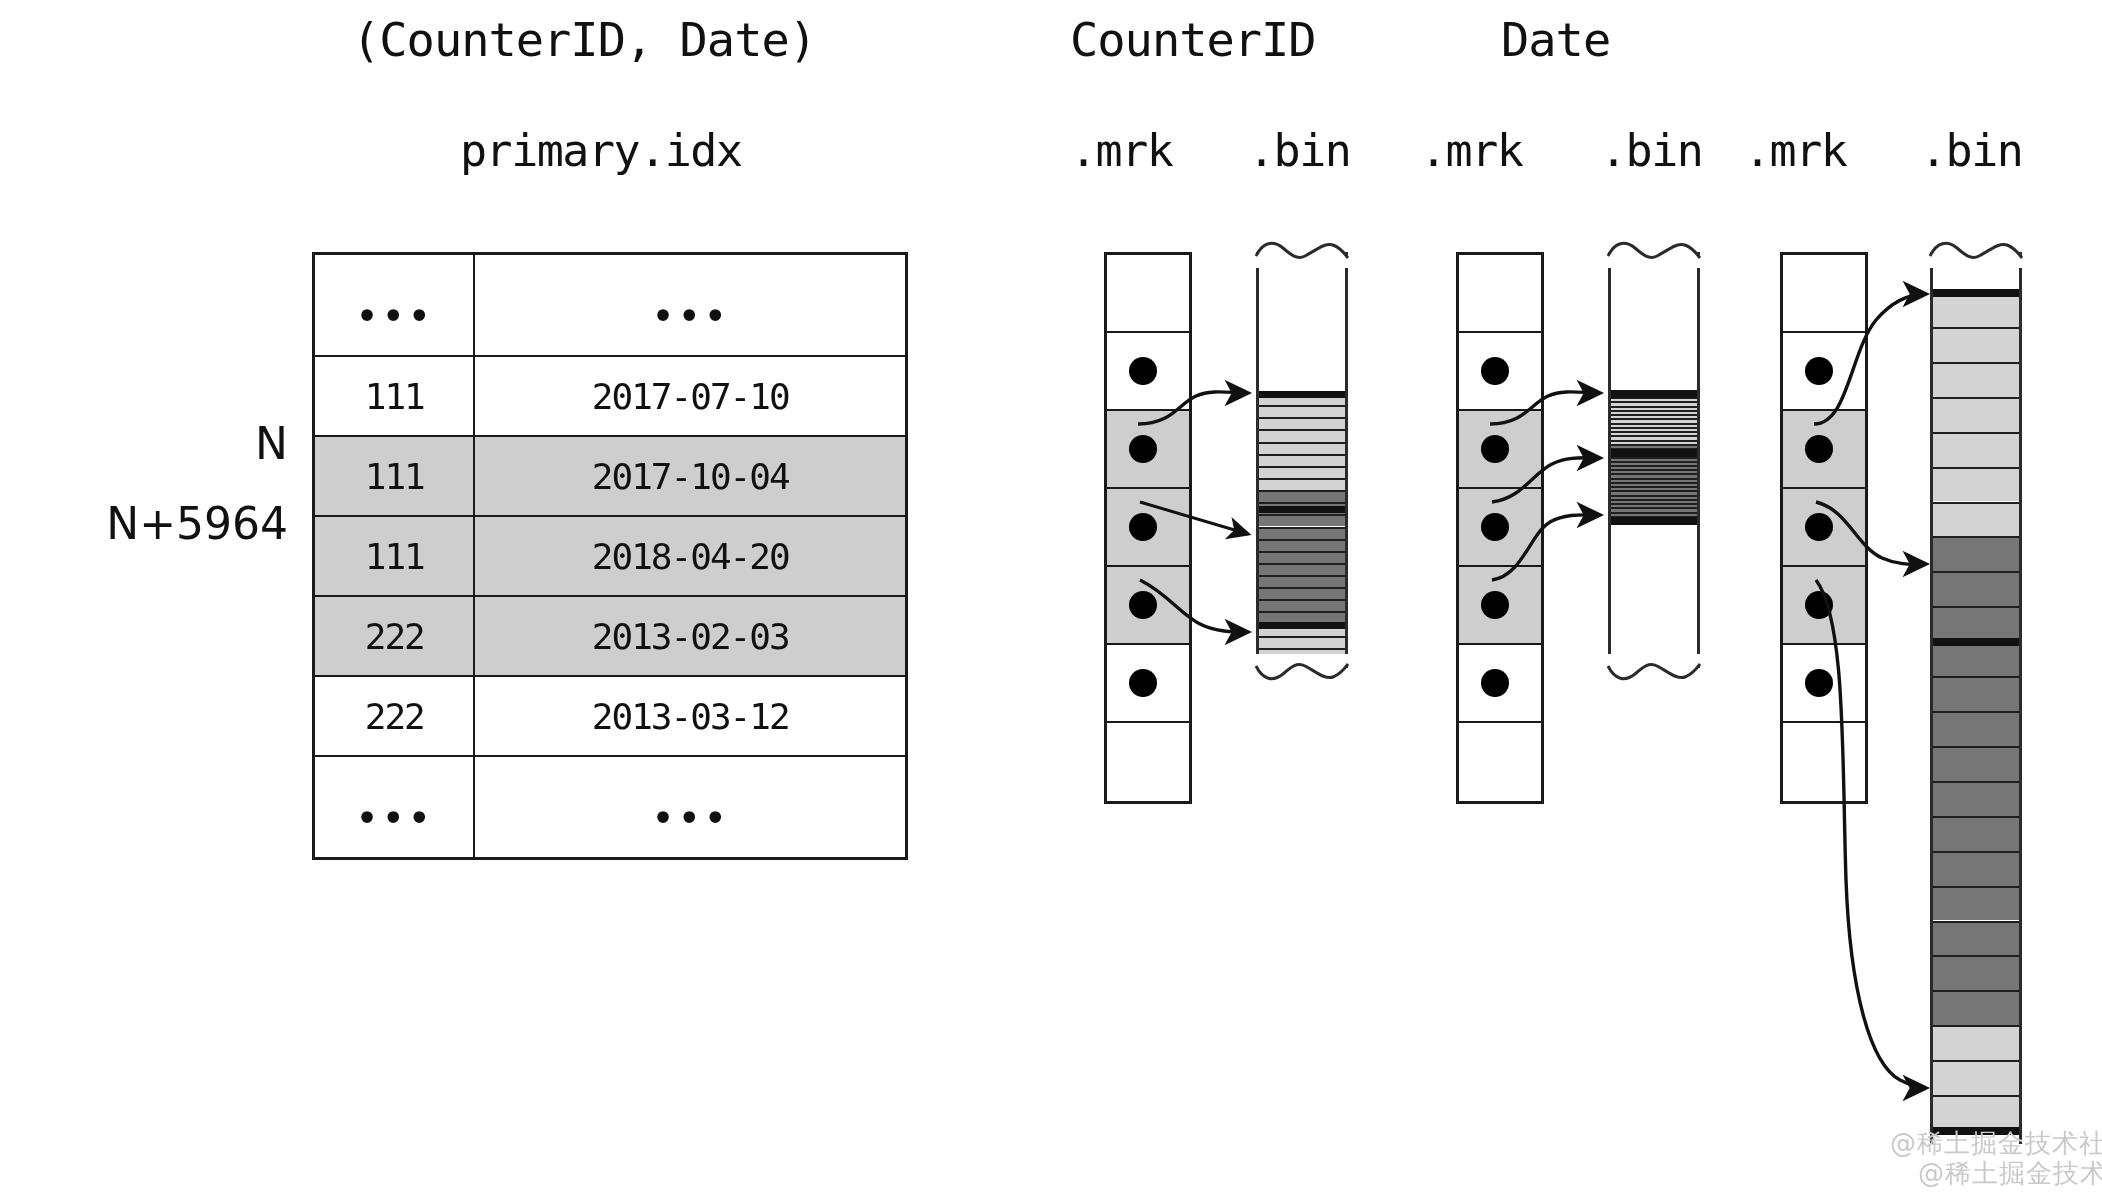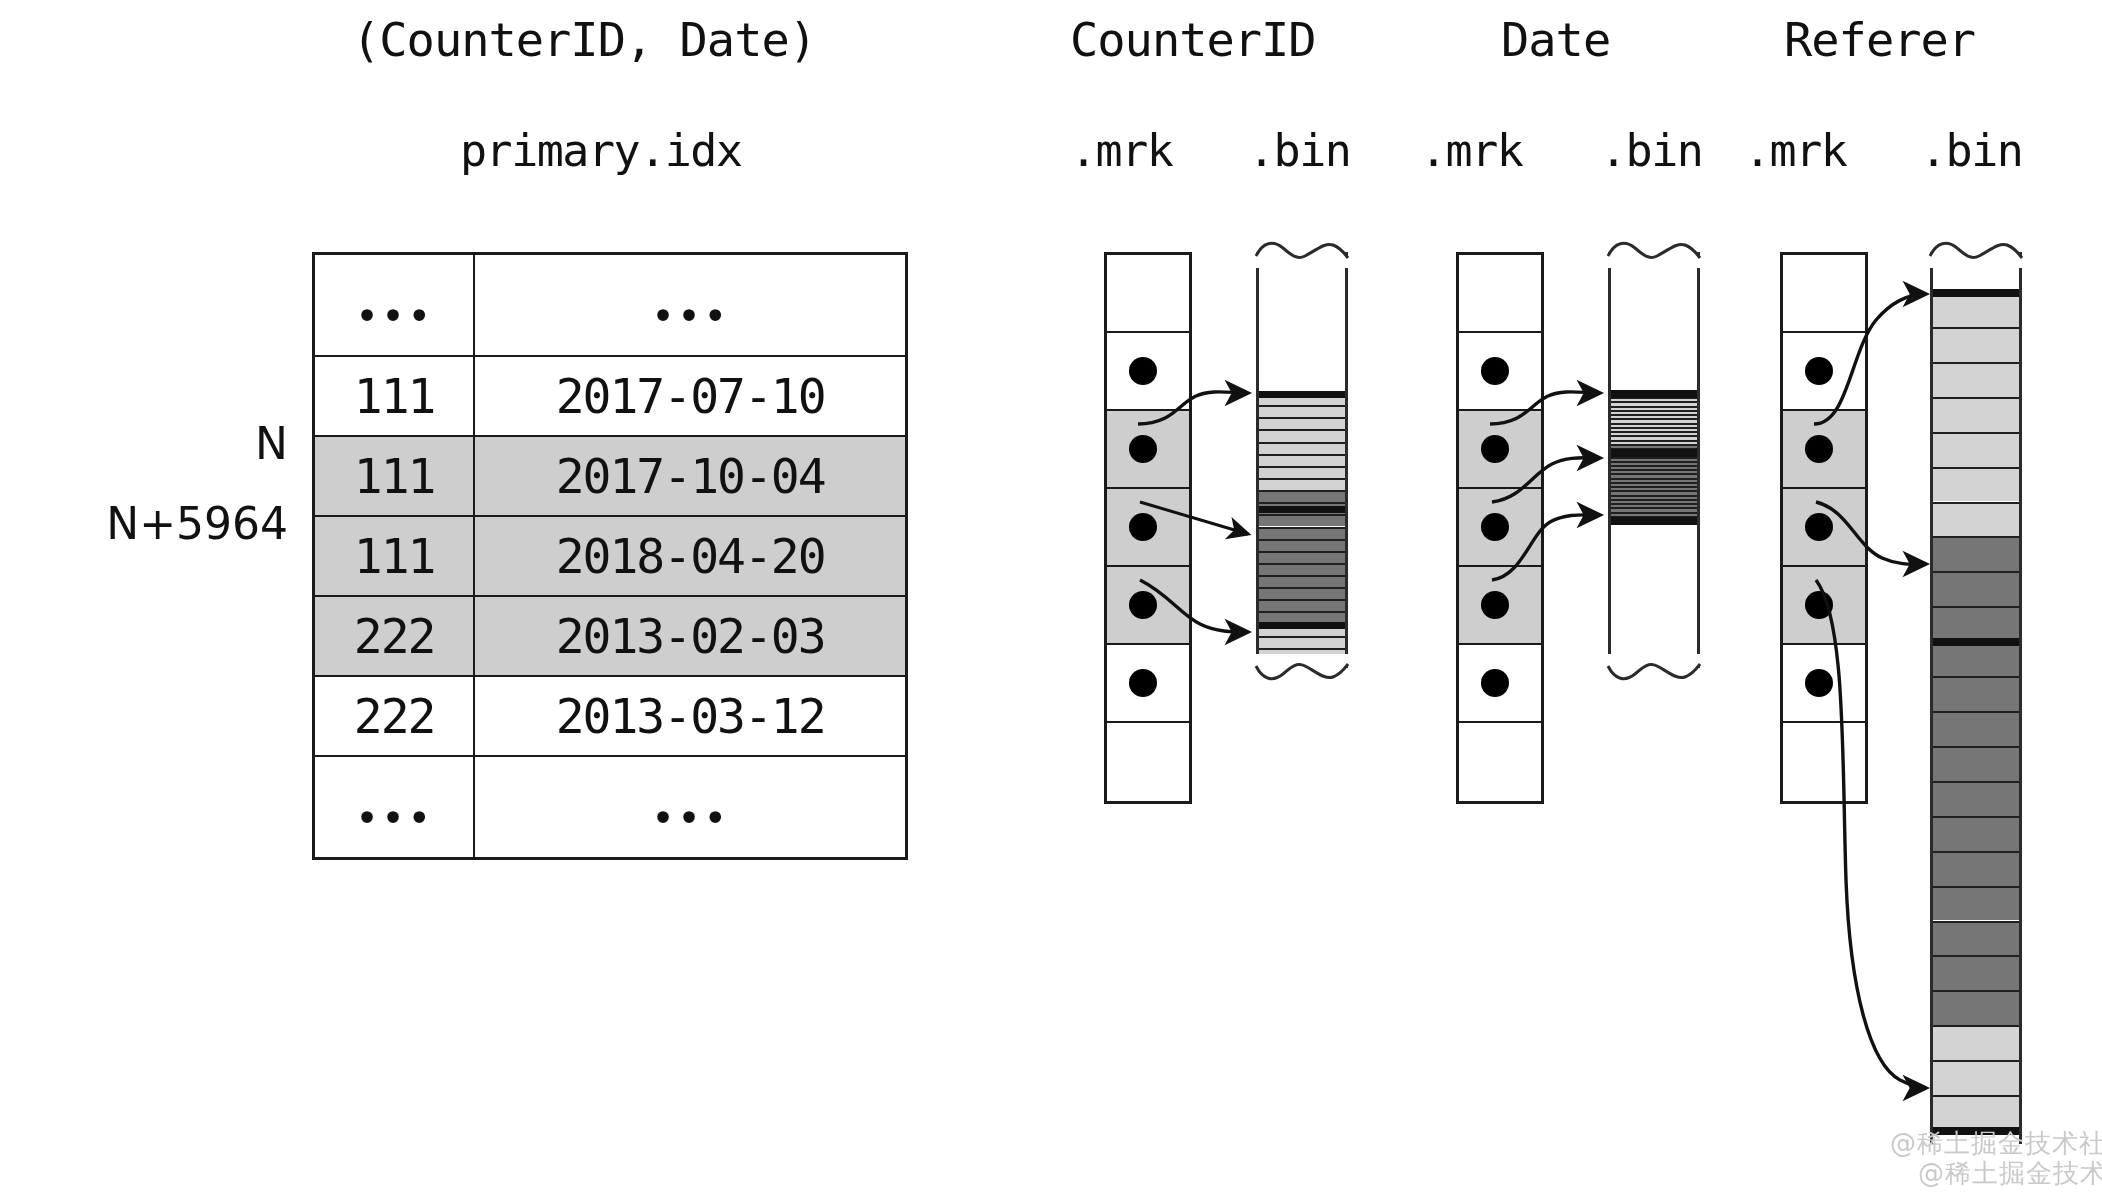--- a/index.html
+++ b/index.html
@@ -11,21 +11,21 @@
   .col-head{position:absolute;font-family:"DejaVu Sans Mono","Liberation Mono",monospace;
             font-size:47px;letter-spacing:-1px;white-space:nowrap;color:#111;}
   .file-head{position:absolute;font-family:"DejaVu Sans Mono","Liberation Mono",monospace;
              font-size:45px;letter-spacing:-1.5px;white-space:nowrap;color:#111;}
 
   
   #idx-table{position:absolute;left:312px;top:252px;width:596px;
              border:3px solid #1a1a1a;border-collapse:collapse;}
   #idx-table td{border:2px solid #1a1a1a;height:78px;text-align:center;
                 font-family:"DejaVu Sans Mono","Liberation Mono",monospace;
-                font-size:48px;letter-spacing:-2px;color:#111;padding:0;}
+                font-size:36px;letter-spacing:-2px;color:#111;padding:0;}
   #idx-table td.c1{width:160px;}
   #idx-table td.c2{width:436px;}
   #idx-table tr.hl td{background:#cecece;}
   #idx-table td.ell{font-size:40px;letter-spacing:2px;vertical-align:middle;
                     padding-top:22px;}
 
   .rowlabel{position:absolute;right:0;text-align:right;width:290px;
             font-family:"DejaVu Sans","Liberation Sans",sans-serif;
             font-size:44px;color:#111;white-space:nowrap;}
 
@@ -60,21 +60,20 @@
       font-size:26px;color:#c9c9c9;white-space:nowrap;letter-spacing:1px;}
 </style>
 </head>
 <body>
 
 <div class="stage">
 
   <div class="col-head" style="left:352px;top:12px;">(CounterID, Date)</div>
   <div class="col-head" style="left:1070px;top:12px;">CounterID</div>
   <div class="col-head" style="left:1494px;top:12px;margin-left:7px;">Date</div>
-  <div class="col-head" style="left:1784px;top:12px;">Referer</div>
 
   <div class="file-head" style="left:460px;top:124px;">primary.idx</div>
 
   <div class="file-head" style="left:1070px;top:124px;">.mrk</div>
   <div class="file-head" style="left:1248px;top:124px;">.bin</div>
 
   <div class="file-head" style="left:1420px;top:124px;">.mrk</div>
   <div class="file-head" style="left:1600px;top:124px;">.bin</div>
 
   <div class="file-head" style="left:1744px;top:124px;">.mrk</div>

